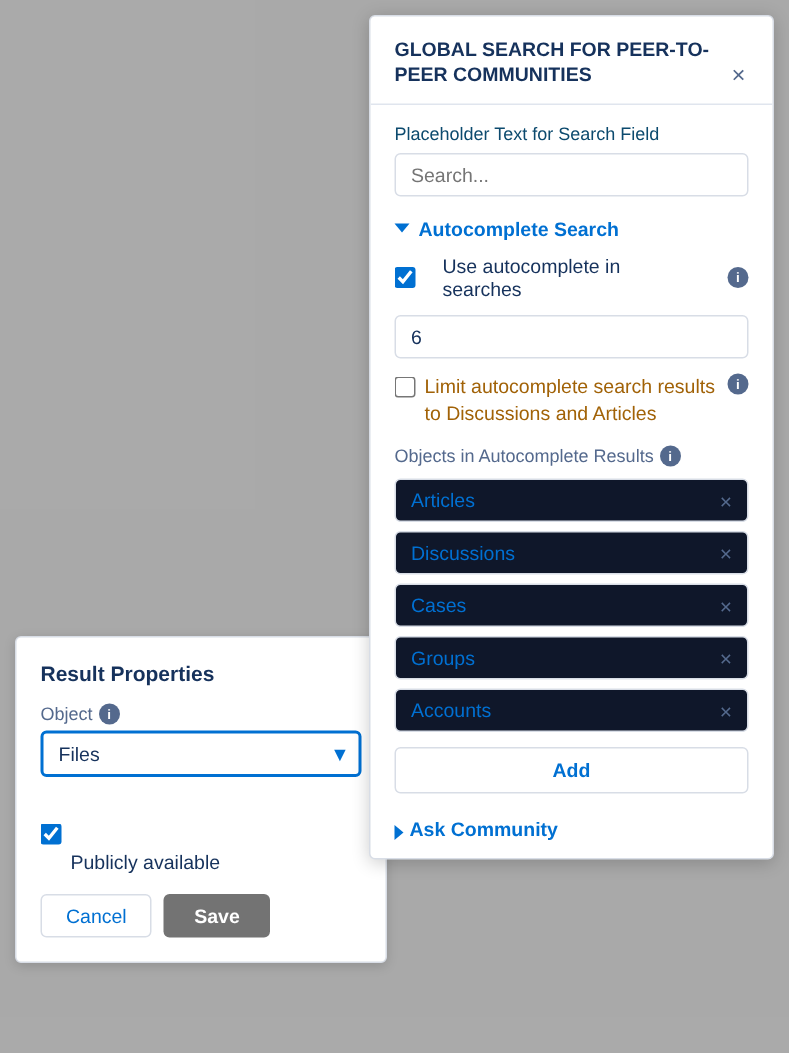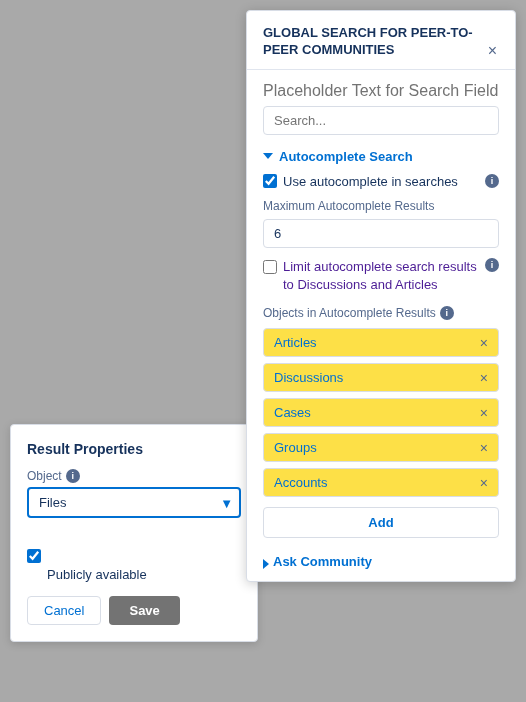--- a/index.html
+++ b/index.html
@@ -176,22 +176,22 @@
       padding: 0 2px;
     }
 
     .right-panel-body {
       padding: 12px 16px;
       max-height: 650px;
       overflow-y: auto;
     }
 
     .placeholder-label {
-      font-size: 16px;
-      color: #737373;
+      font-size: 12px;
+      color: #0c4a6e;
       margin-bottom: 6px;
     }
 
     .search-input {
       width: 100%;
       padding: 6px 10px;
       border: 1px solid #d8dde6;
       border-radius: 4px;
       font-size: 13px;
       color: #54698d;
@@ -222,21 +222,21 @@
     .triangle-right {
       width: 0; height: 0;
       border-top: 5px solid transparent;
       border-bottom: 5px solid transparent;
       border-left: 6px solid #0070d2;
     }
 
     .autocomplete-row {
       display: flex;
       align-items: center;
-      gap: 6px;
+      gap: 18px;
       margin-bottom: 10px;
     }
 
     .autocomplete-row input[type="checkbox"] {
       width: 14px;
       height: 14px;
       accent-color: #0070d2;
       cursor: pointer;
     }
 
@@ -272,21 +272,21 @@
     .limit-row input[type="checkbox"] {
       width: 14px;
       height: 14px;
       accent-color: #0070d2;
       cursor: pointer;
       margin-top: 2px;
     }
 
     .limit-row-label {
       font-size: 13px;
-      color: #4c1d95;
+      color: #a16207;
       line-height: 1.4;
       flex: 1;
     }
 
     .objects-label {
       font-size: 12px;
       color: #54698d;
       margin-bottom: 8px;
       display: flex;
       align-items: center;
@@ -294,21 +294,21 @@
     }
 
     .tag-item {
       display: flex;
       align-items: center;
       justify-content: space-between;
       padding: 6px 10px;
       border: 1px solid #d8dde6;
       border-radius: 4px;
       margin-bottom: 6px;
-      background: #fde047;
+      background: #0f172a;
     }
 
     .tag-text {
       color: #0070d2;
       font-size: 13px;
     }
 
     .tag-remove {
       color: #54698d;
       font-size: 14px;
@@ -392,21 +392,20 @@
       <div class="triangle-down"></div>
       <span class="section-title">Autocomplete Search</span>
     </div>
 
     <div class="autocomplete-row">
       <input type="checkbox" checked="" style="">
       <span class="autocomplete-row-label">Use autocomplete in searches</span>
       <span class="info-icon">i</span>
     </div>
 
-    <div class="max-results-label">Maximum Autocomplete Results</div>
     <input class="max-results-input" type="text" value="6" style="">
 
     <div class="limit-row">
       <input type="checkbox" style="">
       <span class="limit-row-label">Limit autocomplete search results to Discussions and Articles</span>
       <span class="info-icon">i</span>
     </div>
 
     <div class="objects-label">
       <span>Objects in Autocomplete Results</span>

